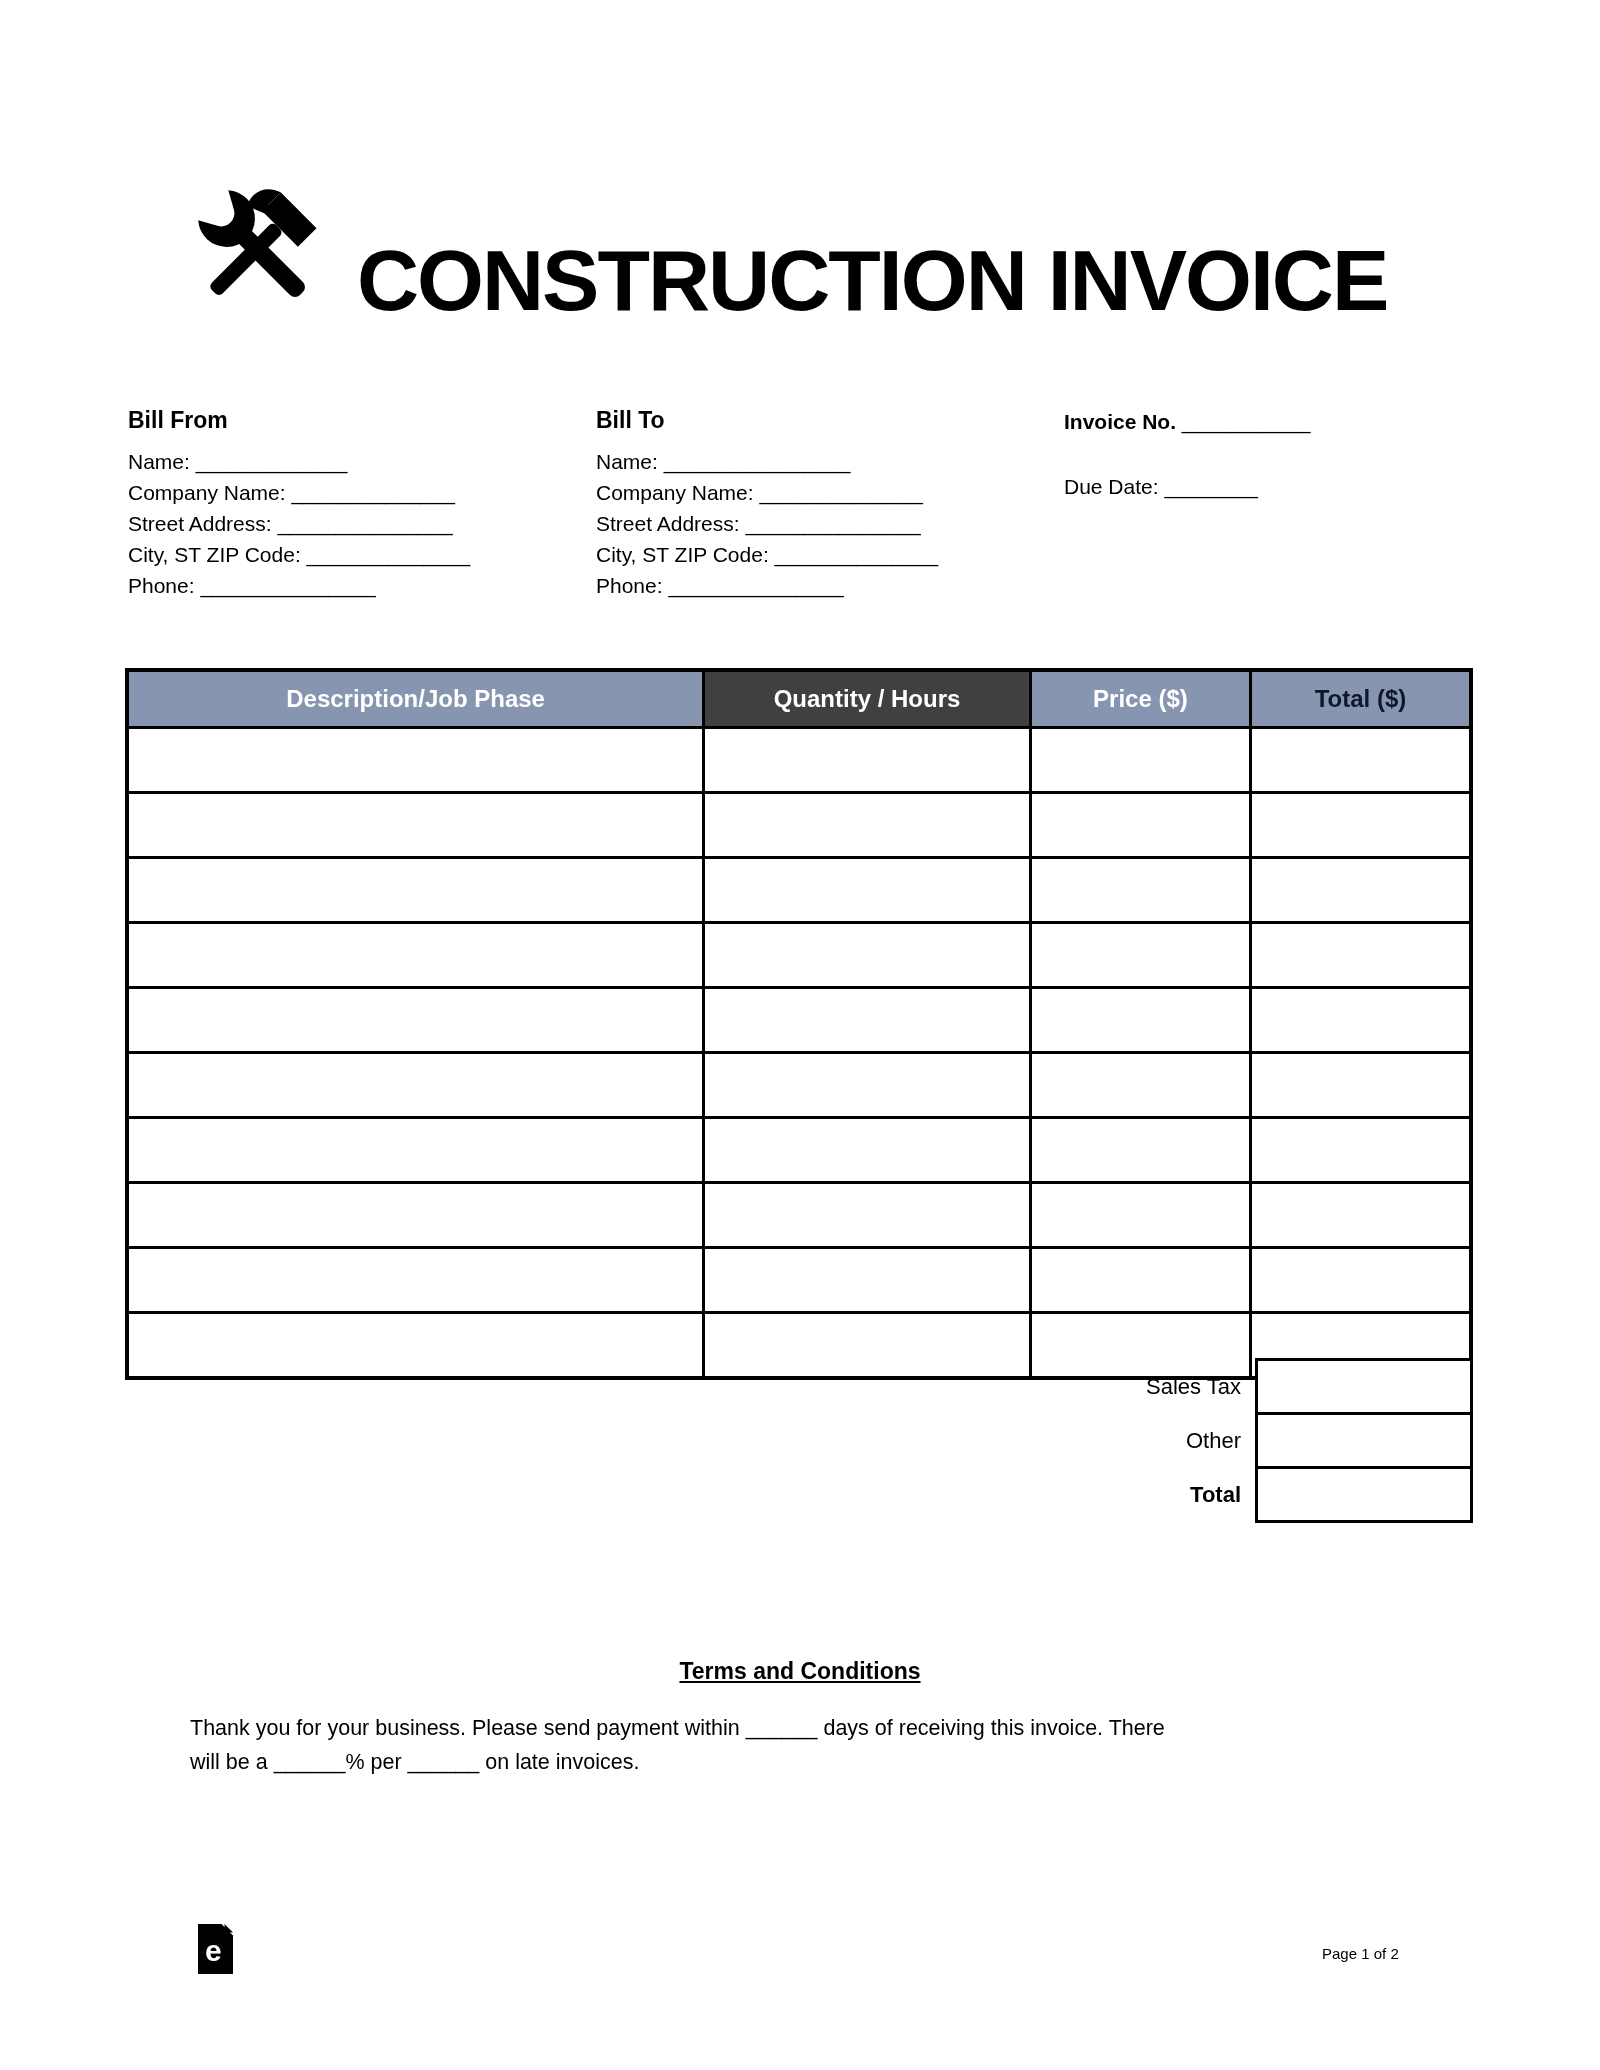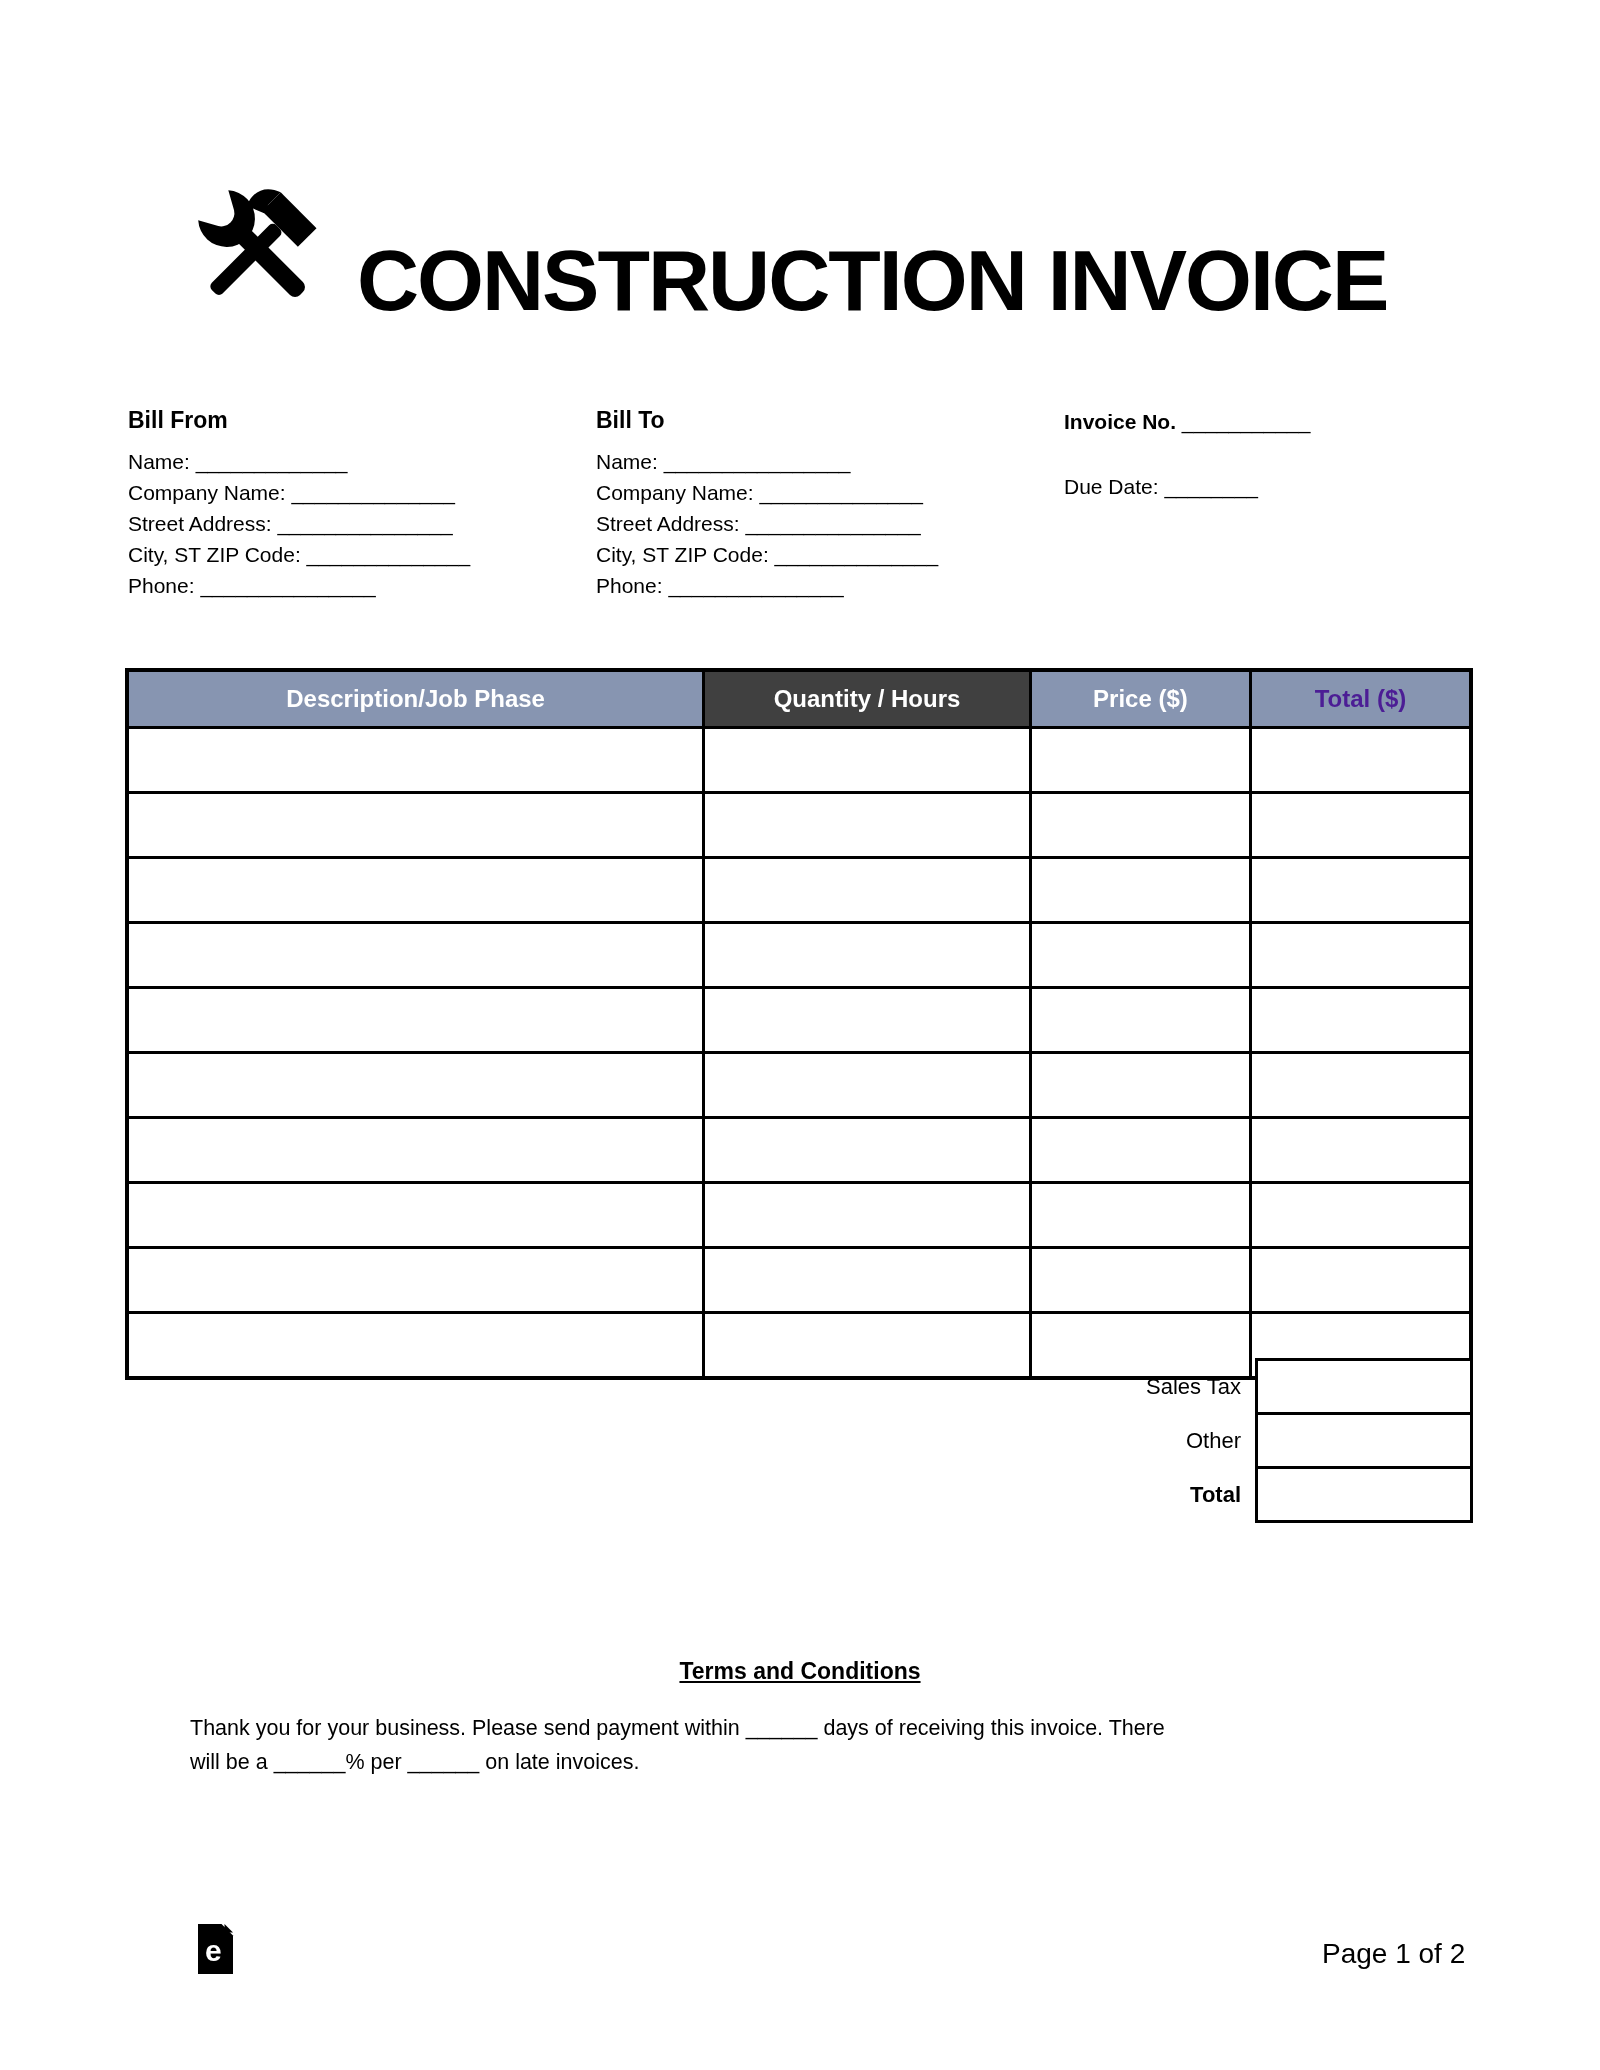--- a/index.html
+++ b/index.html
@@ -36,21 +36,21 @@
   .summary-label.bold{font-weight:bold;}
   .summary-box{width:218px;border:3px solid #000;background:#fff;box-sizing:border-box;}
 
   
   .terms{position:absolute;left:190px;top:1658px;width:1220px;}
   .terms-heading{text-align:center;font-size:23px;font-weight:bold;text-decoration:underline;margin:0 0 26px 0;}
   .terms-body{font-size:21.5px;line-height:34px;margin:0;}
 
   
   .logo{position:absolute;left:198px;top:1924px;}
-  .page-num{position:absolute;left:1322px;top:1940px;font-size:28px;line-height:28px;}
+  .page-num{position:absolute;left:1322px;top:1940px;font-size:15px;line-height:28px;}
 </style>
 </head>
 <body>
 
 <div class="page">
 
   <div class="brand">
     <svg width="148" height="142" viewBox="0 0 140 140" aria-hidden="true">
 
       <g transform="rotate(-45 70 70)" fill="#000">
@@ -89,21 +89,21 @@
       <div class="meta-line">Due Date: ________</div>
     </div>
   </div>
 
   <table class="inv-table">
     <thead>
       <tr>
         <th class="c1" style="background: rgb(135, 149, 177); color: rgb(255, 255, 255);">Description/Job Phase</th>
         <th class="c2" style="background: #404040; color: rgb(255, 255, 255);">Quantity / Hours</th>
         <th class="c3" style="background: rgb(135, 149, 177); color: rgb(255, 255, 255);">Price ($)</th>
-        <th class="c4" style="background: rgb(135, 149, 177); color: #4c1d95; margin-left: 20px;">Total ($)</th>
+        <th class="c4" style="background: rgb(135, 149, 177); color: #0f172a; margin-left: 20px;">Total ($)</th>
       </tr>
     </thead>
     <tbody>
         <tr>
           <td></td>
           <td></td>
           <td></td>
           <td></td>
         </tr>
         <tr>

